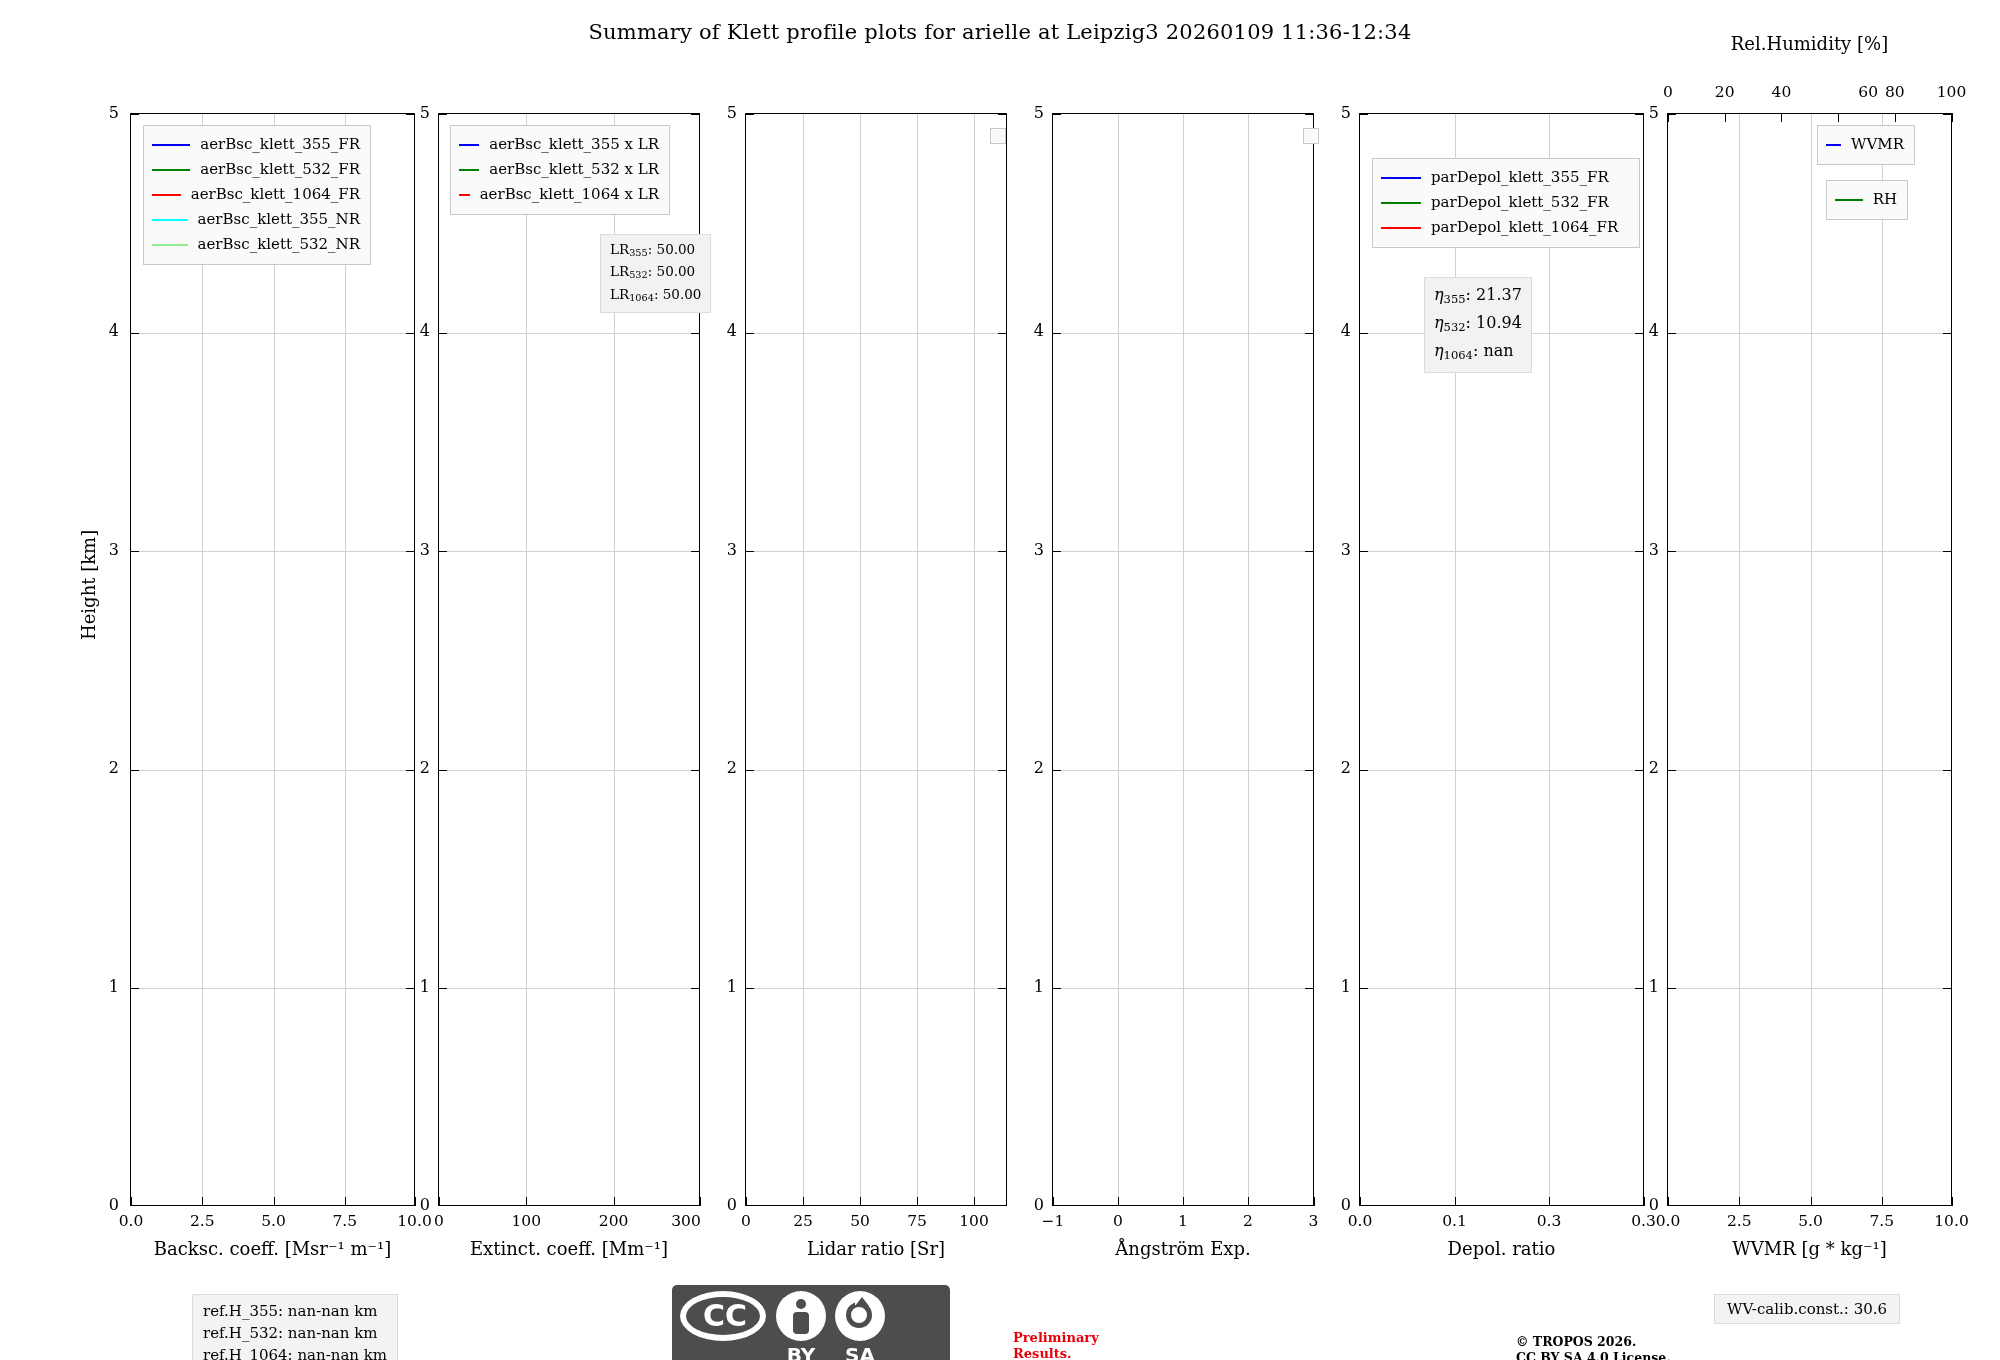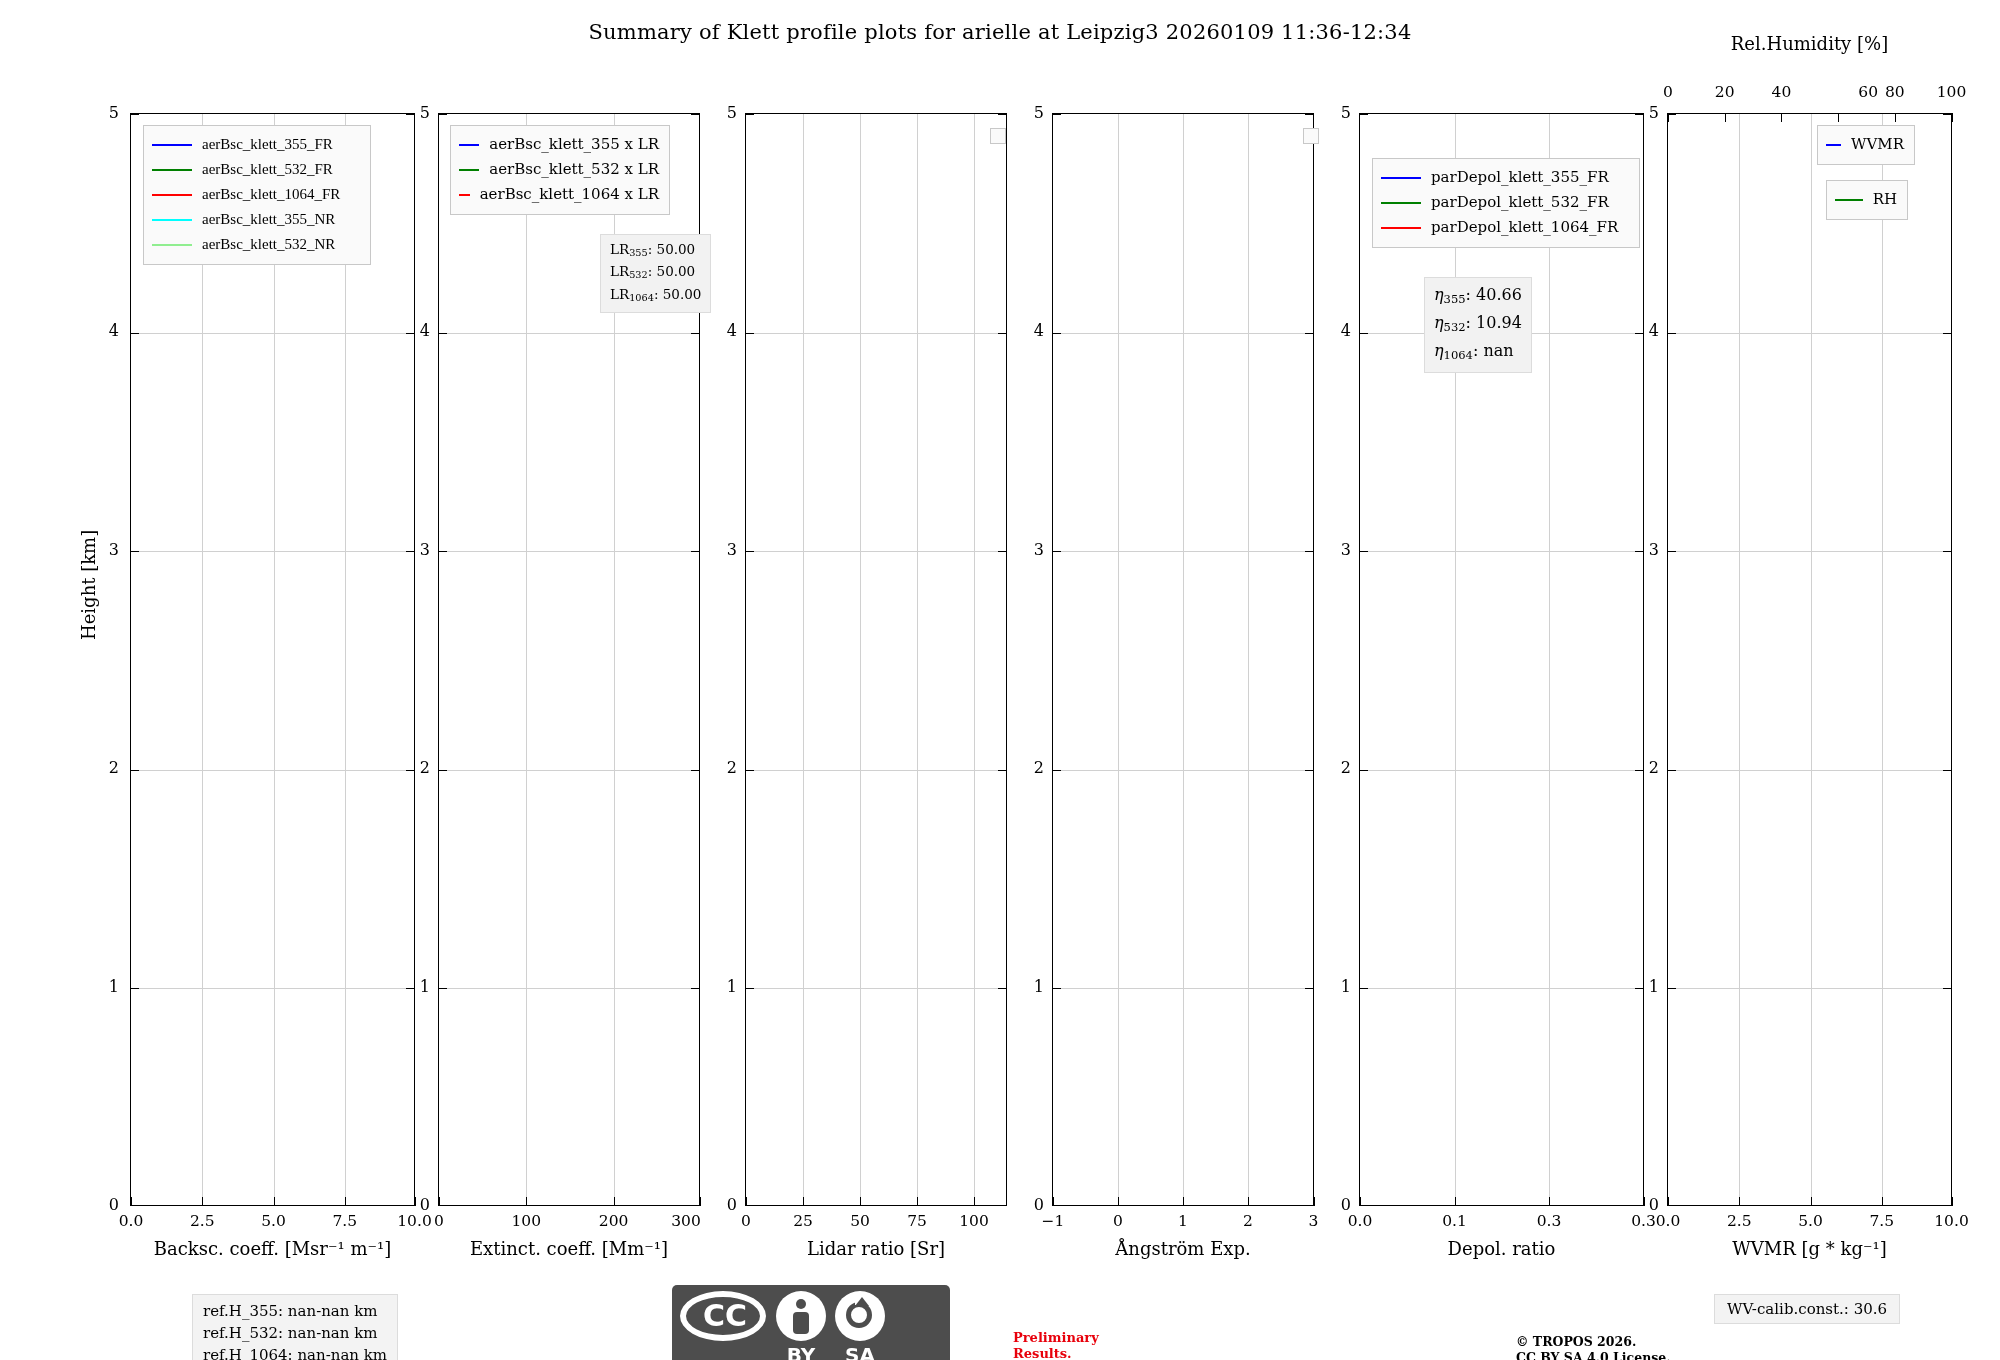--- a/index.html
+++ b/index.html
@@ -96,21 +96,21 @@
     <div class="xtick" style="left:213.75px;"></div>
   <div class="xtick" style="left:283.5px;"></div>
   <div class="xlab" style="left:0;top:1098px;">0.0</div>
   <div class="xlab" style="left:71.25px;top:1098px;">2.5</div>
   <div class="xlab" style="left:142.5px;top:1098px;">5.0</div>
   <div class="xlab" style="left:213.75px;top:1098px;">7.5</div>
   <div class="xlab" style="left:283.5px;top:1098px;">10.0</div>
 </div>
 <div class="axname" style="left:130px;top:1238px;width:285px;">Backsc. coeff. [Msr⁻¹ m⁻¹]</div>
 
-<div class="legend" style="left:143px;top:125px;width:208px;font-family:Liberation Serif, serif;">
+<div class="legend" style="left:143px;top:125px;width:208px;">
   <div class="row">
       <span class="ln" style="border-color:#0000ff;"></span>
       <span class="lbl">aerBsc_klett_355_FR</span>
     </div>
   <div class="row">
       <span class="ln" style="border-color:#008000;"></span>
       <span class="lbl">aerBsc_klett_532_FR</span>
     </div>
   <div class="row">
       <span class="ln" style="border-color:#ff0000;"></span>
@@ -338,21 +338,21 @@
     </div>
   <div class="row">
       <span class="ln" style="border-color:#ff0000;"></span>
       <span class="lbl">parDepol_klett_1064_FR</span>
     </div>
 </div>
 
 <div class="infobox big" style="left:1424px;top:277px;">
   <div>
     <span><i>η</i><span class="sub">355</span>:</span>
-    <span>40.66</span>
+    <span>21.37</span>
   </div>
   <div>
     <span><i>η</i><span class="sub">532</span>:</span>
     <span>10.94</span>
   </div>
   <div>
     <span><i>η</i><span class="sub">1064</span>:</span>
     <span>nan</span>
   </div>
 </div>

